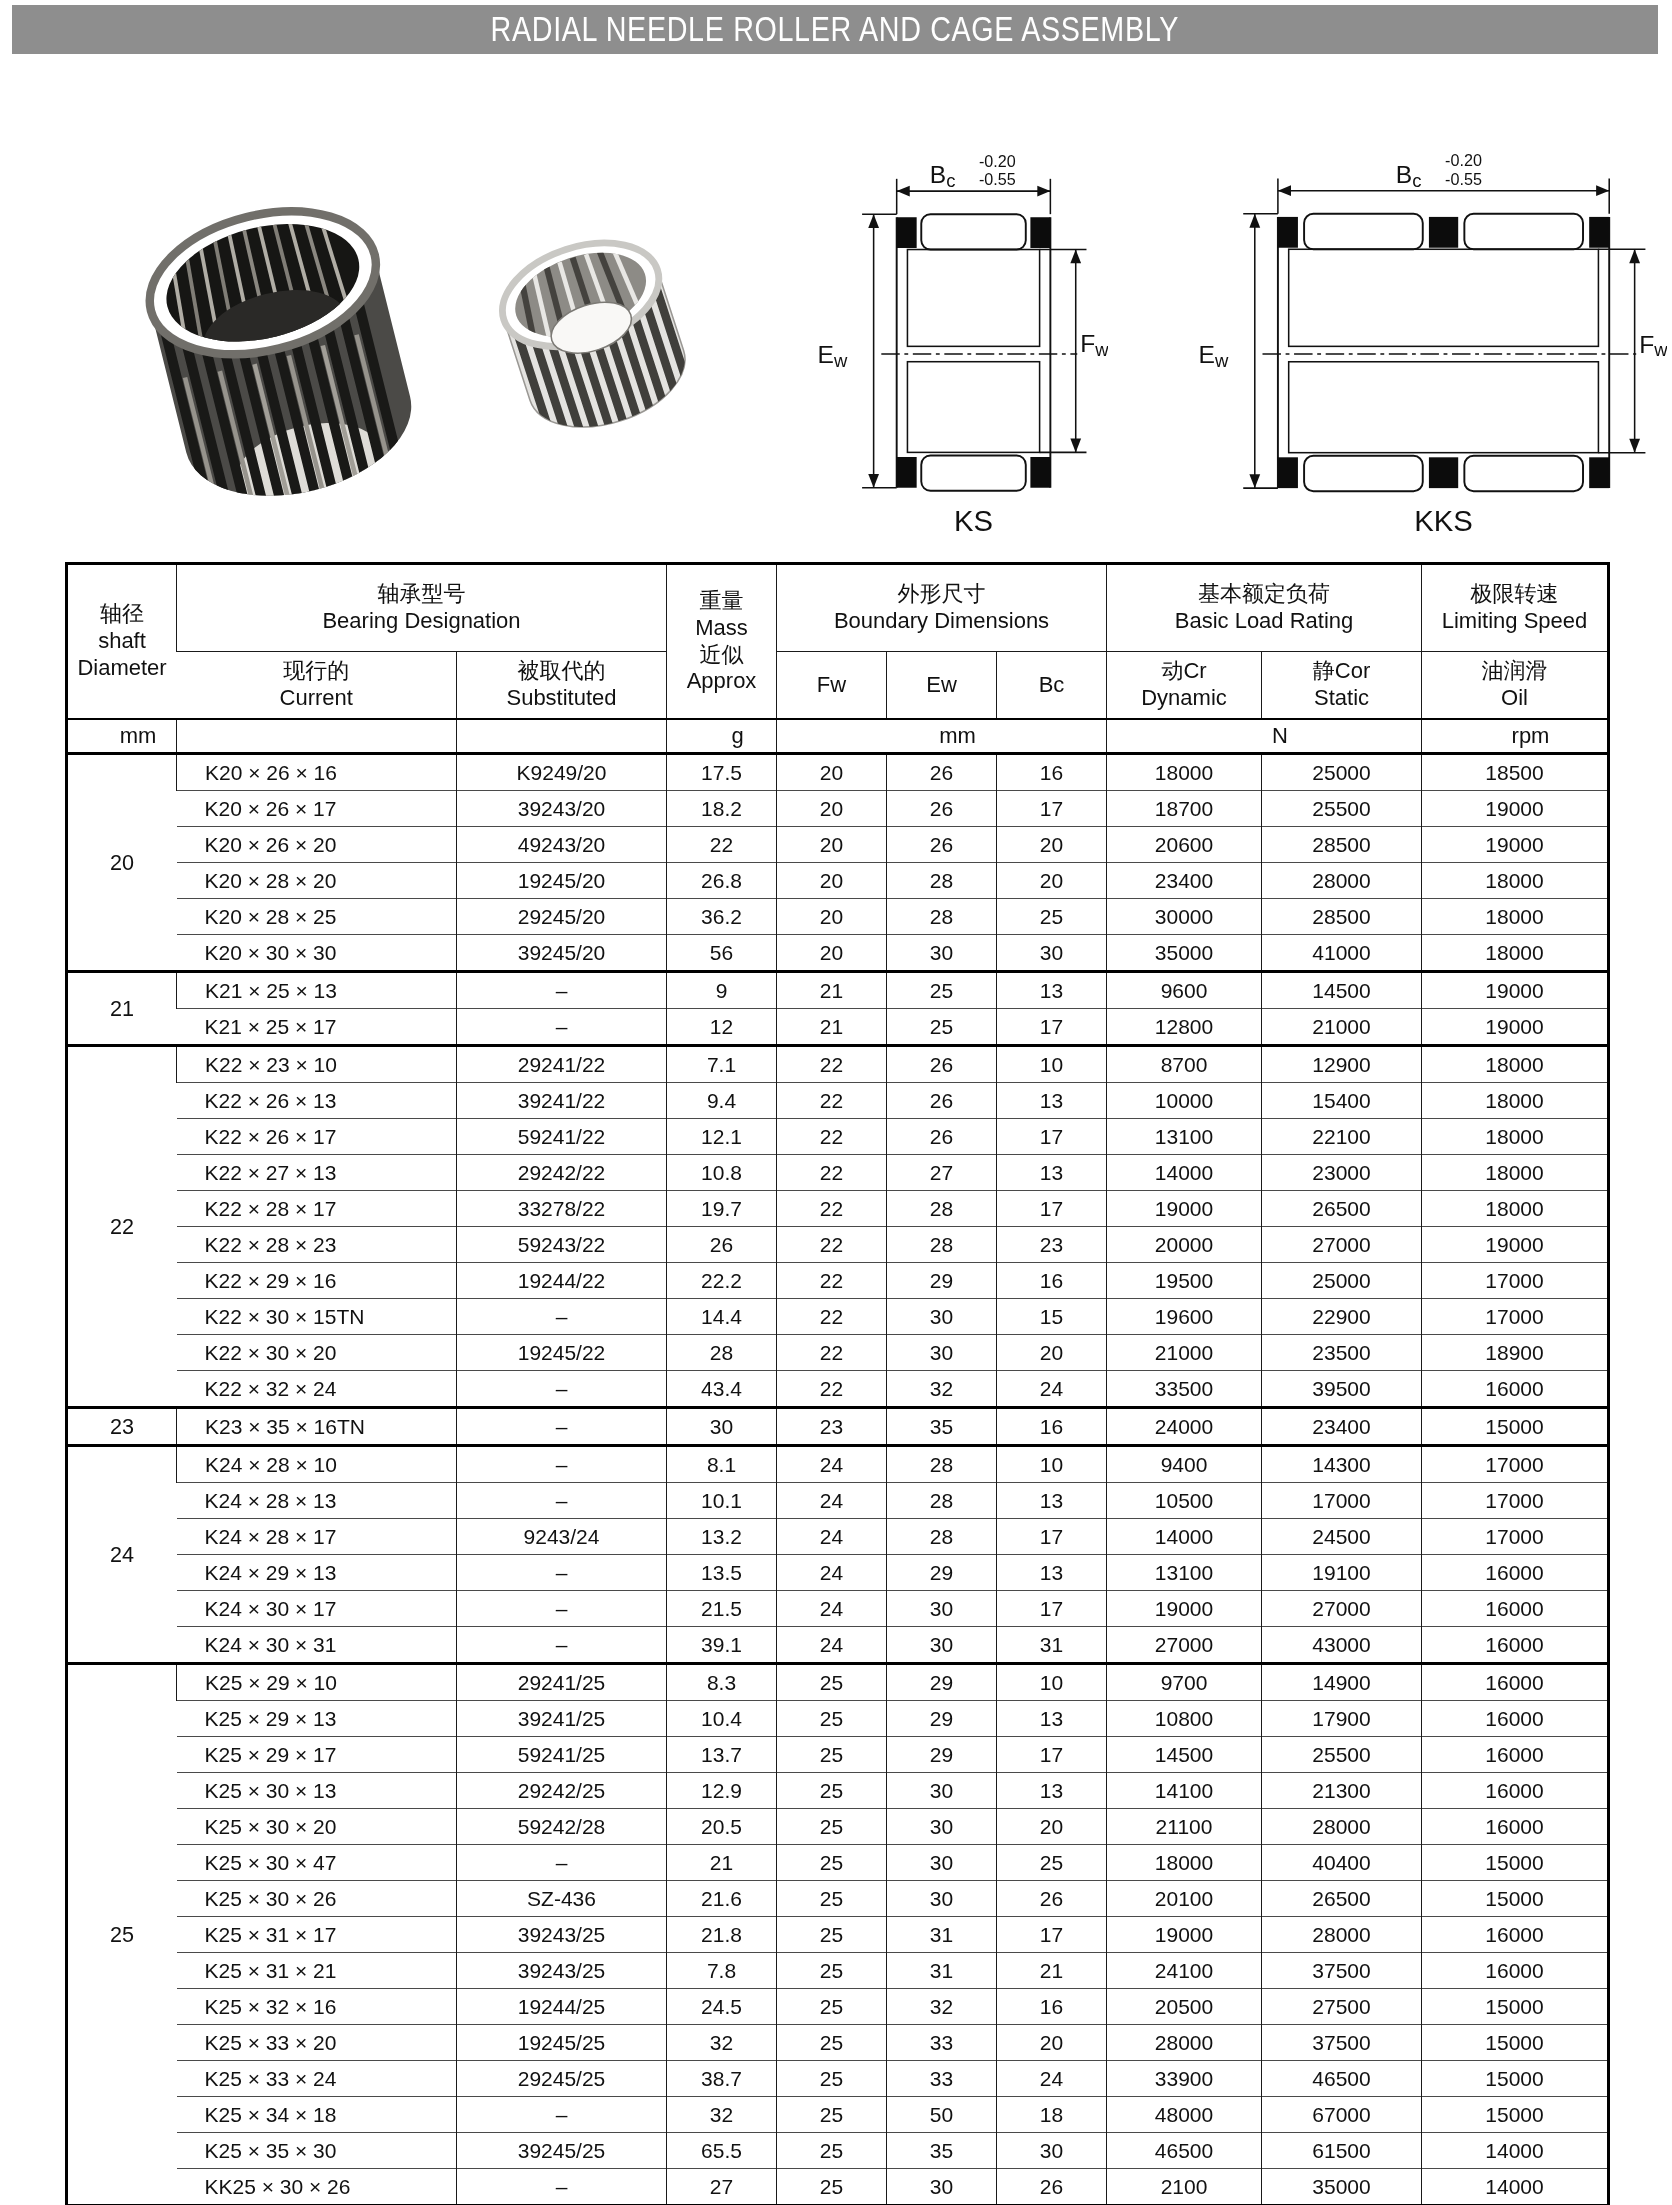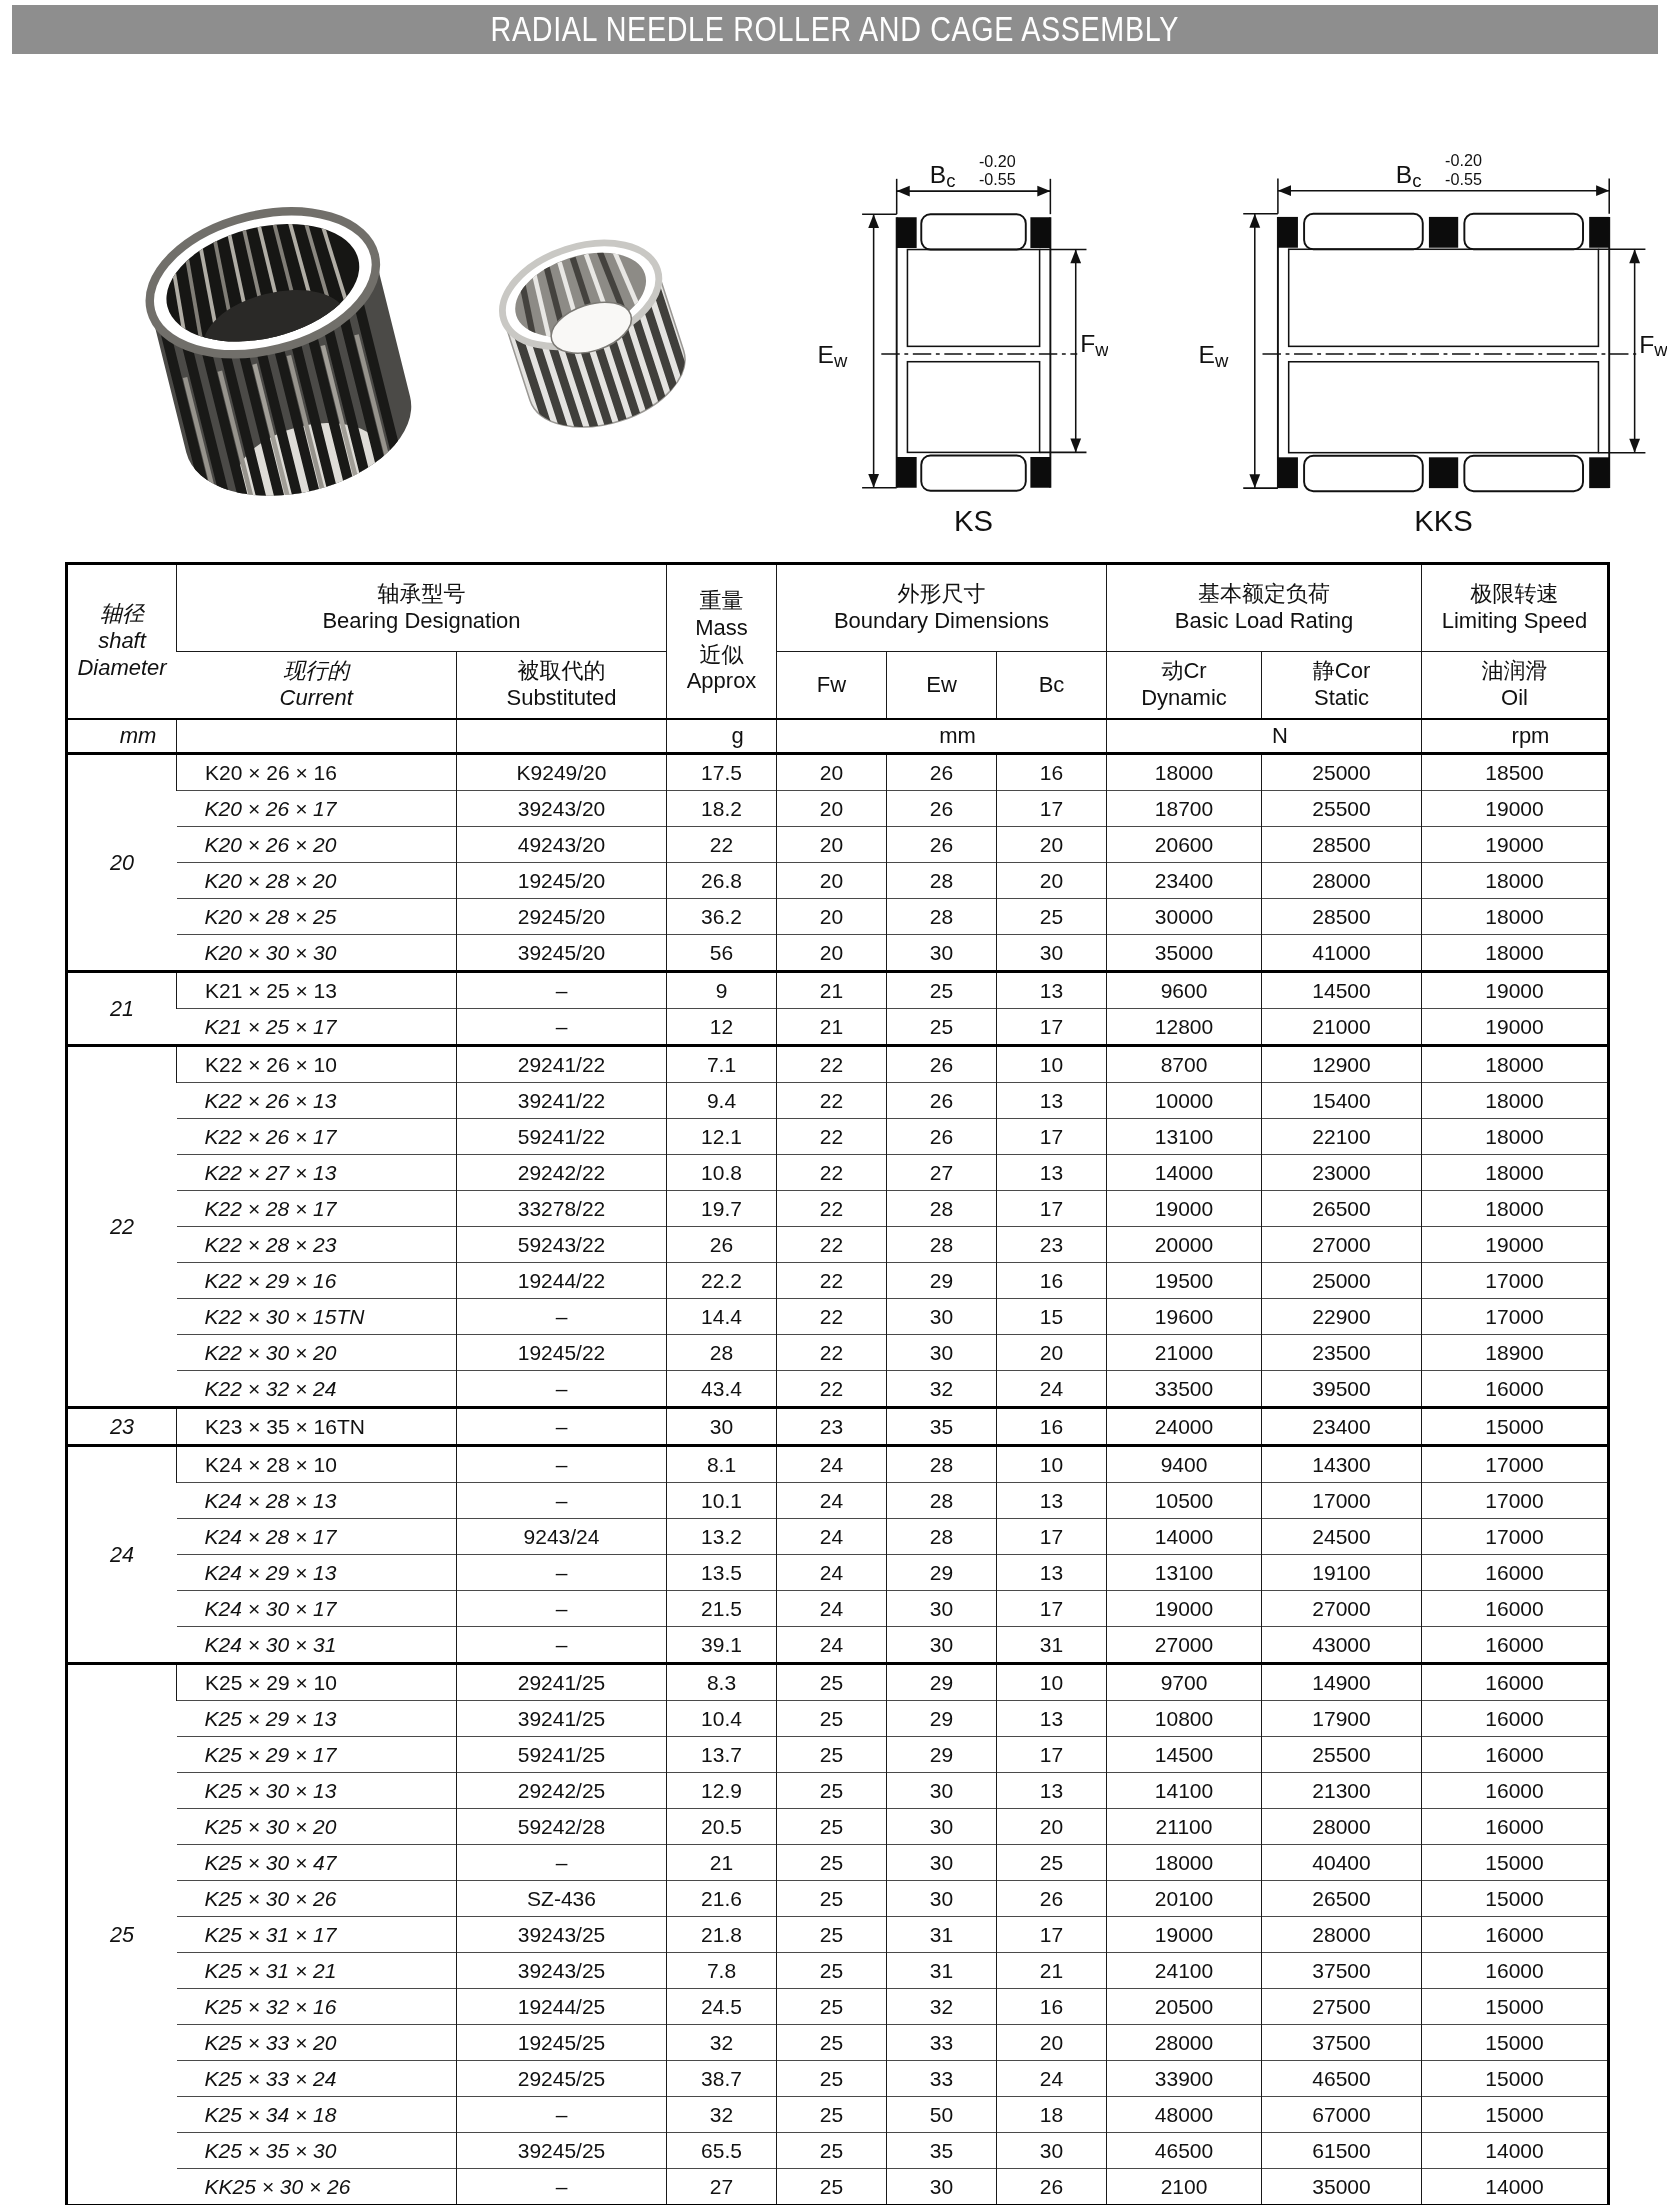--- a/index.html
+++ b/index.html
@@ -10,21 +10,21 @@
              display:flex;align-items:center;justify-content:center;}
   .title-bar span{color:#ffffff;font-size:35px;letter-spacing:0.8px;white-space:nowrap;
                   transform:scaleX(0.82);}
   
   .fig{position:absolute;}
   svg text{font-family:"Liberation Sans", sans-serif;fill:#111;}
   
   table.spec{position:absolute;left:65px;top:562px;border-collapse:collapse;table-layout:fixed;
              width:1543px;background:#fff;border:3.8px solid #000;}
   .spec th,.spec td{border-left:1.5px solid #1a1a1a;padding:0;text-align:center;font-weight:normal;}
-  .spec th:first-child,.spec td:first-child{border-left:none;font-style:italic;}
+  .spec th:first-child,.spec td:first-child{border-left:none;}
   .spec thead th{font-size:22px;}
   .th-line{display:block;line-height:1.22;}
   .h1 th{height:86px;}
   .h2 th{height:66px;border-top:1.5px solid #1a1a1a;}
   .h3 th{height:32px;border-top:2.3px solid #000;border-bottom:3.1px solid #000;font-size:22px;padding-left:32px;}
   .spec tbody td{height:35px;font-size:21px;line-height:35px;border-top:1.5px solid #4a4a4a;
                  white-space:nowrap;overflow:hidden;}
   .spec tbody tr.group-start td{border-top:3.1px solid #000;}
   .spec tbody td.c-cur{text-align:left;padding-left:28px;}
   .spec tbody td.c-dia{font-size:21.6px;}
@@ -385,21 +385,21 @@
           <td>12</td>
           <td>21</td>
           <td>25</td>
           <td>17</td>
           <td>12800</td>
           <td>21000</td>
           <td>19000</td>
         </tr>
         <tr class="group-start">
           <td class="c-dia" rowspan="10">22</td>
-          <td class="c-cur">K22 × 26 × 10</td>
+          <td class="c-cur">K22 × 23 × 10</td>
           <td>29241/22</td>
           <td>7.1</td>
           <td>22</td>
           <td>26</td>
           <td>10</td>
           <td>8700</td>
           <td>12900</td>
           <td>18000</td>
         </tr>
         <tr>

